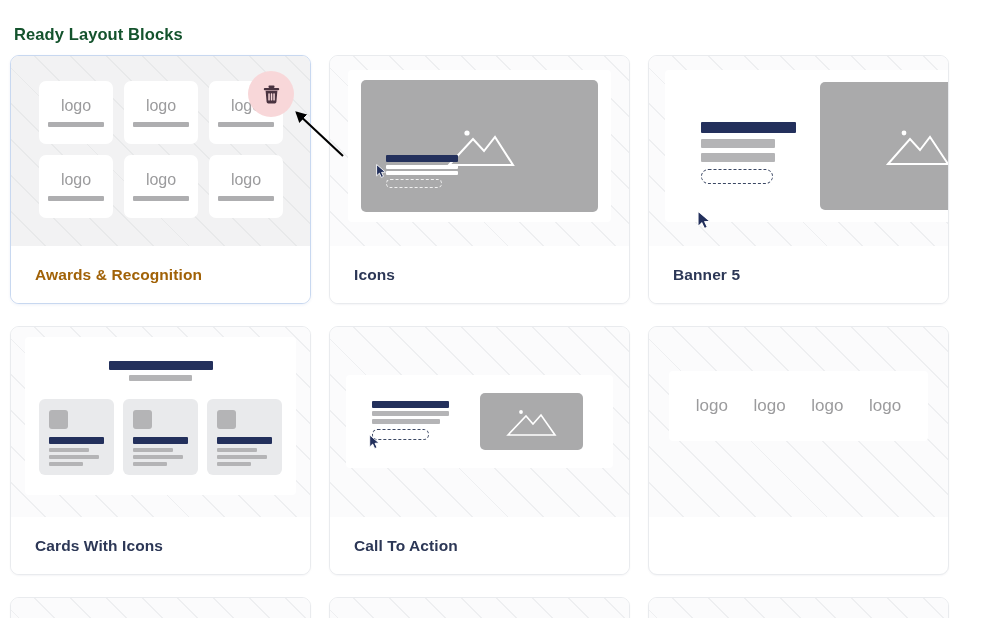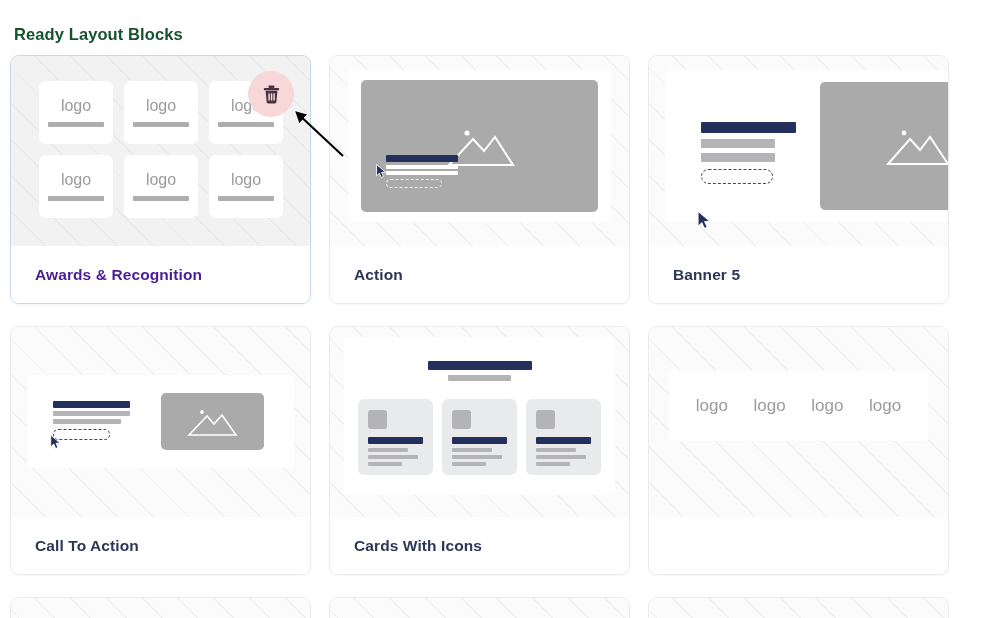--- a/index.html
+++ b/index.html
@@ -79,21 +79,21 @@
     height: 57px;
     background: #ffffff;
     display: flex;
     align-items: center;
     padding: 0 24px;
     font-size: 15.5px;
     font-weight: bold;
     color: #2c3756;
     letter-spacing: 0.1px;
   }
-  .card.selected .card-label { color: #4c1d95; }
+  .card.selected .card-label { color: #a16207; }
 
   
   .sheet {
     position: absolute;
     background: #ffffff;
     border-radius: 4px;
   }
 
   
   .img-block {
@@ -265,21 +265,21 @@
               <div class="white-bar"></div>
               <div class="white-bar"></div>
               <div class="dashed-btn"></div>
               <svg class="cursor-mini" style="left:-4px; bottom:-6px;" width="14" height="15" viewBox="0 0 14 15">
                 <path d="M1.6 1 L1.6 12.4 L4.4 9.7 L6.3 13.9 L8.5 12.9 L6.6 8.9 L10.4 8.6 Z" fill="#23305c" stroke="#ffffff" stroke-width="0.9"></path>
               </svg>
             </div>
           </div>
         </div>
       </div>
-      <div class="card-label">Action</div>
+      <div class="card-label">Icons</div>
     </div>
 
     <div class="card">
       <div class="thumb">
         <div class="sheet b2-sheet">
           <div class="b2-text">
             <div class="navy-bar"></div>
             <div class="gray-bar" style="width:78%"></div>
             <div class="gray-bar" style="width:78%"></div>
             <div class="dashed-btn onwhite" style="height:15px;width:72px;margin-top:7px;"></div>
@@ -289,43 +289,20 @@
           </div>
           <div class="img-block b2-img">
             <svg width="80" height="54" viewBox="0 0 80 54">
               <circle cx="26" cy="14" r="2.4" fill="#ffffff"></circle>
               <path d="M10 45 L32 20 L42 31 L52 18 L70 45 Z" fill="none" stroke="#ffffff" stroke-width="1.9"></path>
             </svg>
           </div>
         </div>
       </div>
       <div class="card-label">Banner 5</div>
-    </div>
-
-    <div class="card">
-      <div class="thumb">
-        <div class="sheet cta-sheet">
-          <div class="cta-text">
-            <div class="navy-bar"></div>
-            <div class="gray-bar" style="width:100%"></div>
-            <div class="gray-bar" style="width:88%"></div>
-            <div class="dashed-btn onwhite" style="height:11px;width:57px;margin-top:5px;"></div>
-            <svg class="cursor-mini" style="left:-4px; top:33px;" width="15" height="16" viewBox="0 0 15 16">
-              <path d="M1.7 1 L1.7 13 L4.7 10.1 L6.7 14.6 L9 13.5 L7 9.3 L11 9 Z" fill="#23305c" stroke="#ffffff" stroke-width="0.9"></path>
-            </svg>
-          </div>
-          <div class="img-block cta-img">
-            <svg width="62" height="40" viewBox="0 0 62 40">
-              <circle cx="20" cy="10" r="1.9" fill="#ffffff"></circle>
-              <path d="M7 33 L25 14 L32 22 L40 13 L54 33 Z" fill="none" stroke="#ffffff" stroke-width="1.6"></path>
-            </svg>
-          </div>
-        </div>
-      </div>
-      <div class="card-label">Call To Action</div>
     </div>
 
     <div class="card">
       <div class="thumb">
         <div class="sheet cwi-sheet">
           <div class="cwi-head">
             <div class="navy-bar"></div>
             <div class="gray-bar"></div>
           </div>
           <div class="cwi-row">
@@ -351,20 +328,43 @@
               <div class="gray-bar" style="width:62%"></div>
             </div>
           </div>
         </div>
       </div>
       <div class="card-label">Cards With Icons</div>
     </div>
 
     <div class="card">
       <div class="thumb">
+        <div class="sheet cta-sheet">
+          <div class="cta-text">
+            <div class="navy-bar"></div>
+            <div class="gray-bar" style="width:100%"></div>
+            <div class="gray-bar" style="width:88%"></div>
+            <div class="dashed-btn onwhite" style="height:11px;width:57px;margin-top:5px;"></div>
+            <svg class="cursor-mini" style="left:-4px; top:33px;" width="15" height="16" viewBox="0 0 15 16">
+              <path d="M1.7 1 L1.7 13 L4.7 10.1 L6.7 14.6 L9 13.5 L7 9.3 L11 9 Z" fill="#23305c" stroke="#ffffff" stroke-width="0.9"></path>
+            </svg>
+          </div>
+          <div class="img-block cta-img">
+            <svg width="62" height="40" viewBox="0 0 62 40">
+              <circle cx="20" cy="10" r="1.9" fill="#ffffff"></circle>
+              <path d="M7 33 L25 14 L32 22 L40 13 L54 33 Z" fill="none" stroke="#ffffff" stroke-width="1.6"></path>
+            </svg>
+          </div>
+        </div>
+      </div>
+      <div class="card-label">Call To Action</div>
+    </div>
+
+    <div class="card">
+      <div class="thumb">
         <div class="sheet cp-sheet">
           <span class="logo-text">logo</span>
           <span class="logo-text">logo</span>
           <span class="logo-text">logo</span>
           <span class="logo-text">logo</span>
         </div>
       </div>
     </div>
 
     <div class="card row3">

